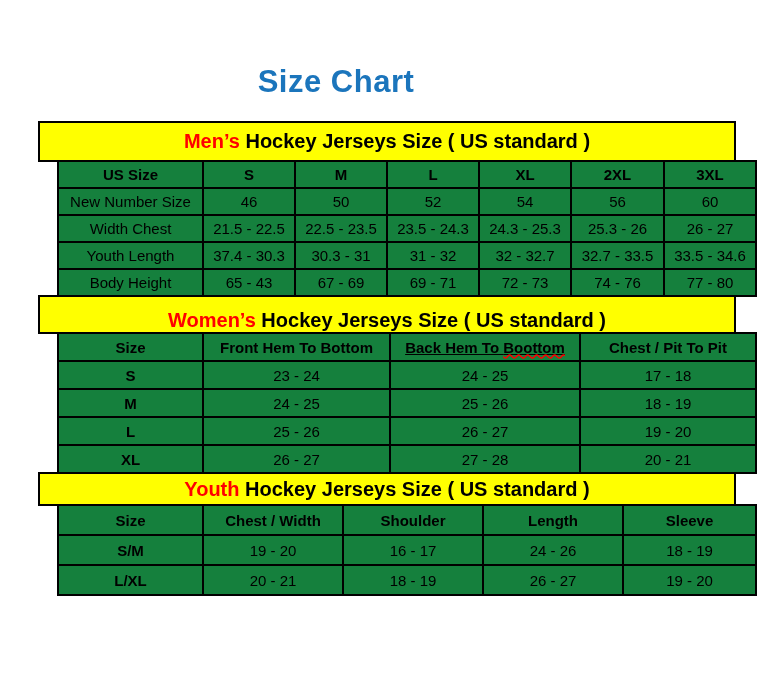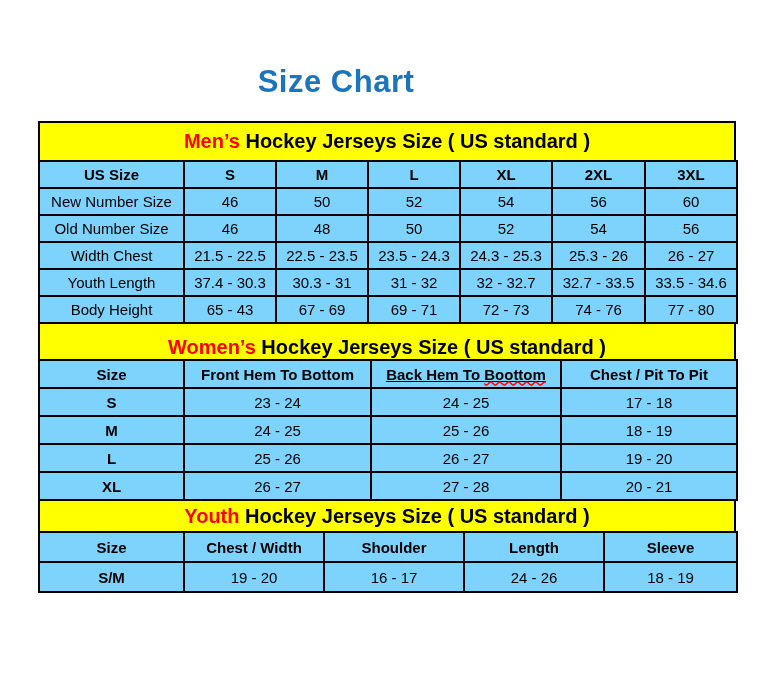--- a/index.html
+++ b/index.html
@@ -41,21 +41,22 @@
   }
   .band-m { height: 41px; }
   .band-w { height: 39px; align-items: flex-end; }
   .band-y { height: 34px; }
   .band .accent { color: #FF0000; white-space: pre; }
   .band .rest { white-space: pre; }
   .size-table {
     border-collapse: collapse;
     table-layout: fixed;
     width: 698px;
-    background: #7dd3fc;
+    background: #15803d;
+    margin-left: 19px;
   }
   .size-table td {
     border: 2px solid #000000;
     text-align: center;
     vertical-align: middle;
     font-size: 15px;
     padding: 0 2px;
     overflow: hidden;
   }
   .t-mens td  { height: 27px; }
@@ -107,29 +108,20 @@
         <td>3XL</td>
       </tr>
       <tr>
         <td>New Number Size</td>
         <td>46</td>
         <td>50</td>
         <td>52</td>
         <td>54</td>
         <td>56</td>
         <td>60</td>
-      </tr>
-      <tr>
-        <td>Old Number Size</td>
-        <td>46</td>
-        <td>48</td>
-        <td>50</td>
-        <td>52</td>
-        <td>54</td>
-        <td>56</td>
       </tr>
       <tr>
         <td>Width Chest</td>
         <td>21.5 - 22.5</td>
         <td>22.5 - 23.5</td>
         <td>23.5 - 24.3</td>
         <td>24.3 - 25.3</td>
         <td>25.3 - 26</td>
         <td>26 - 27</td>
       </tr>
@@ -221,17 +213,24 @@
         <td>Length</td>
         <td>Sleeve</td>
       </tr>
       <tr>
         <td class="boldlabel">S/M</td>
         <td>19 - 20</td>
         <td>16 - 17</td>
         <td>24 - 26</td>
         <td>18 - 19</td>
       </tr>
+      <tr>
+        <td class="boldlabel">L/XL</td>
+        <td>20 - 21</td>
+        <td>18 - 19</td>
+        <td>26 - 27</td>
+        <td>19 - 20</td>
+      </tr>
     </tbody>
       </table>
 
   </div>
 </div>
 
 </body></html>

